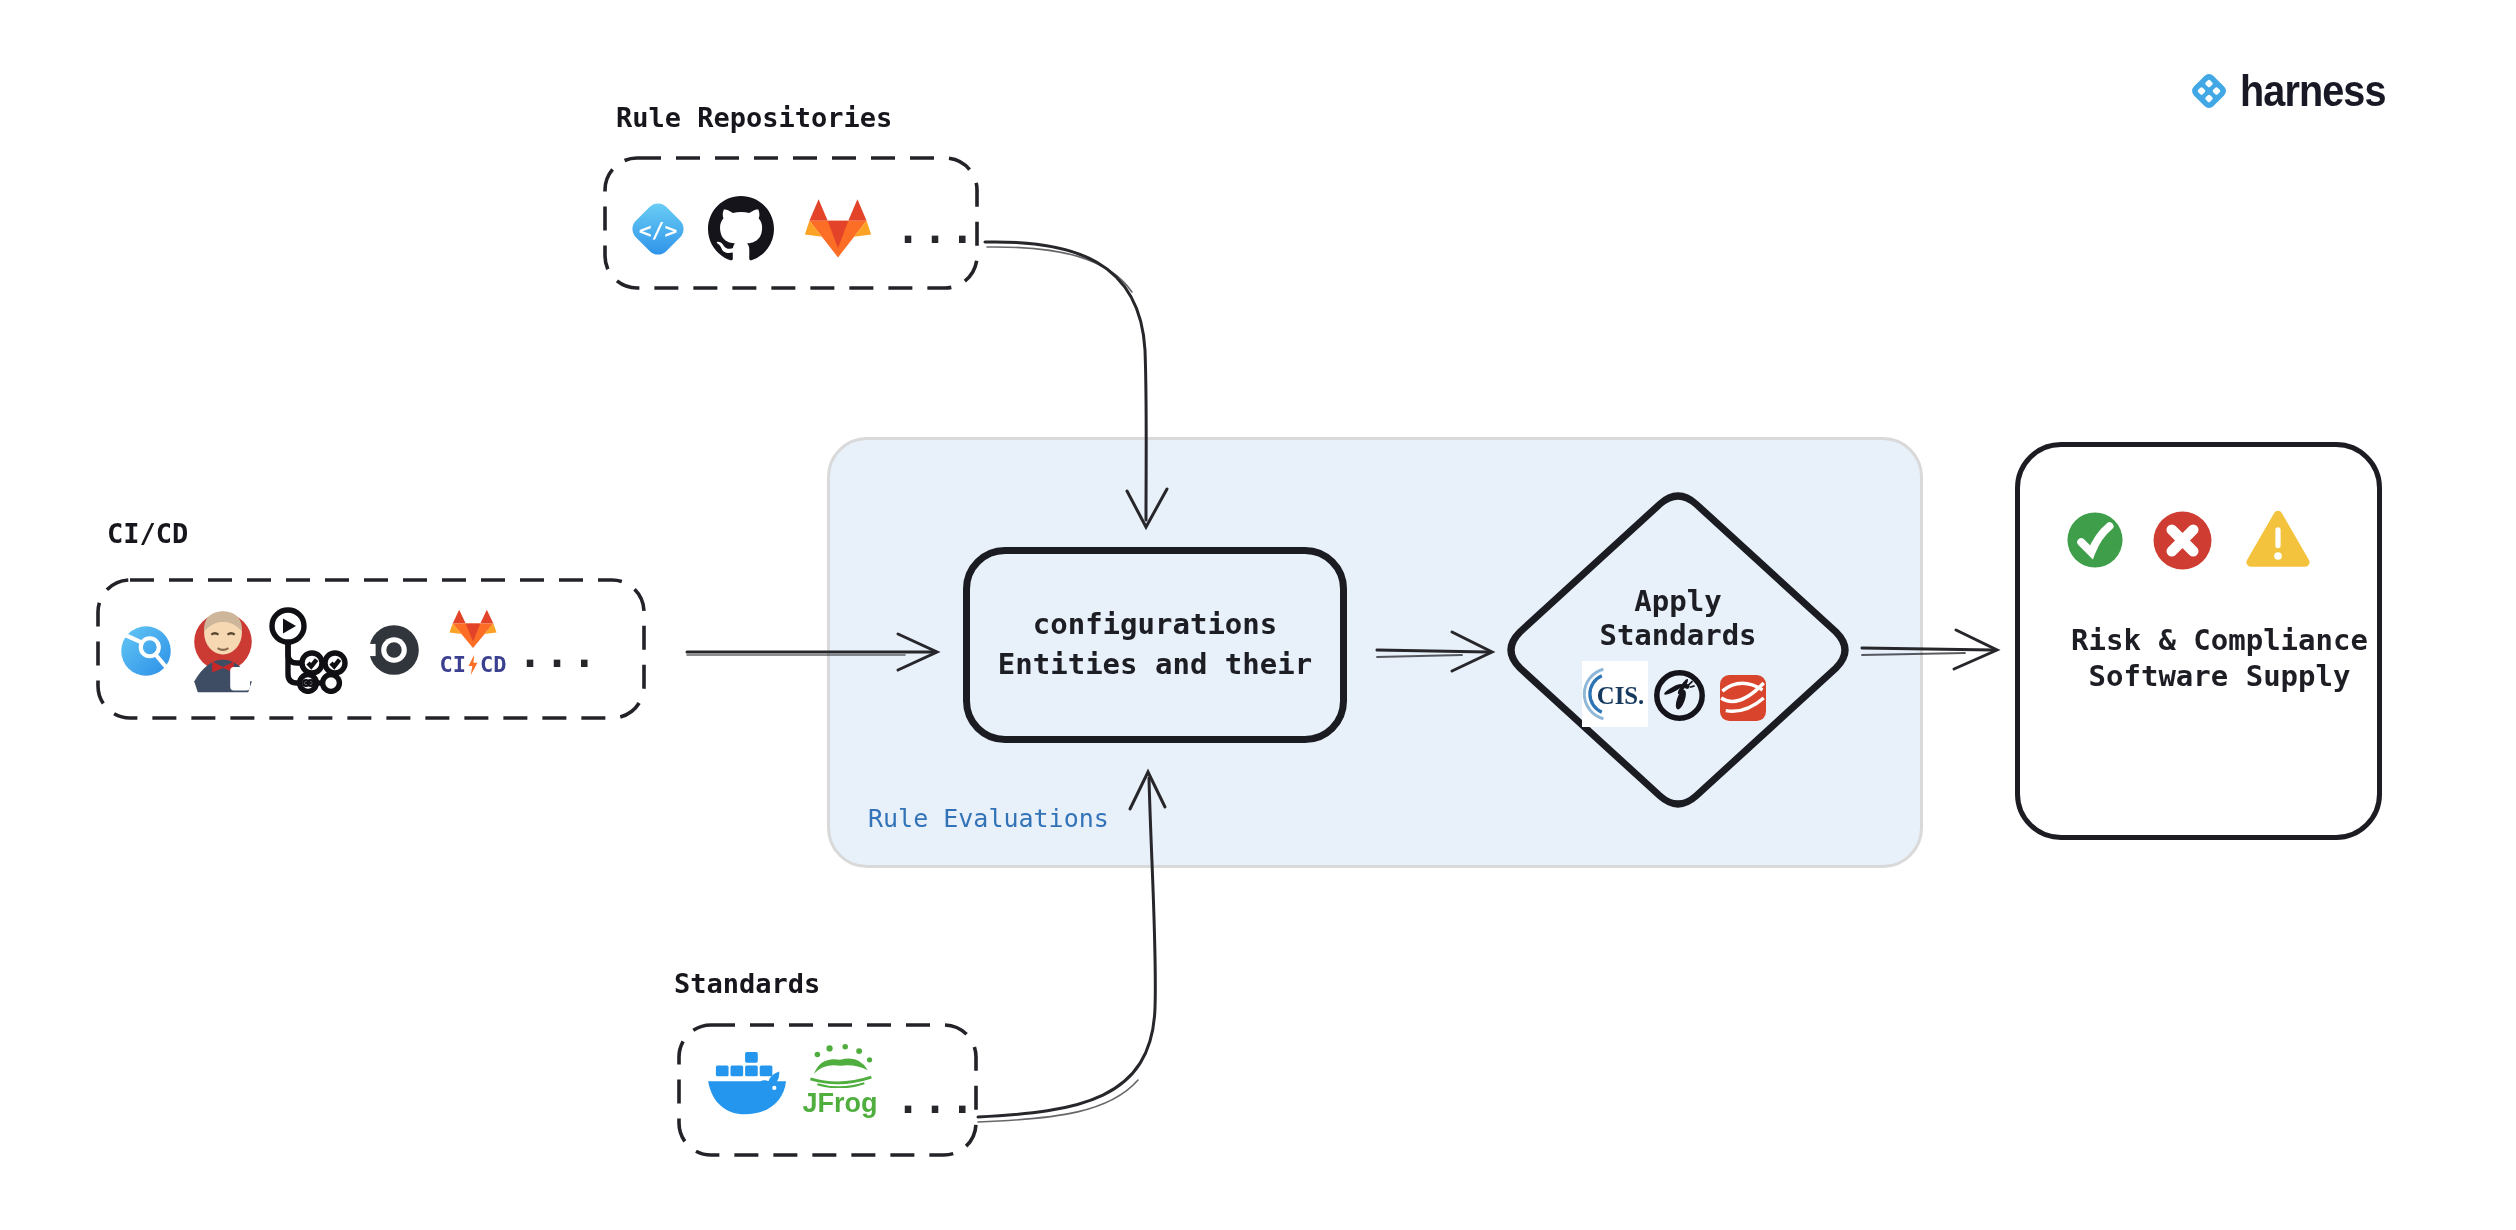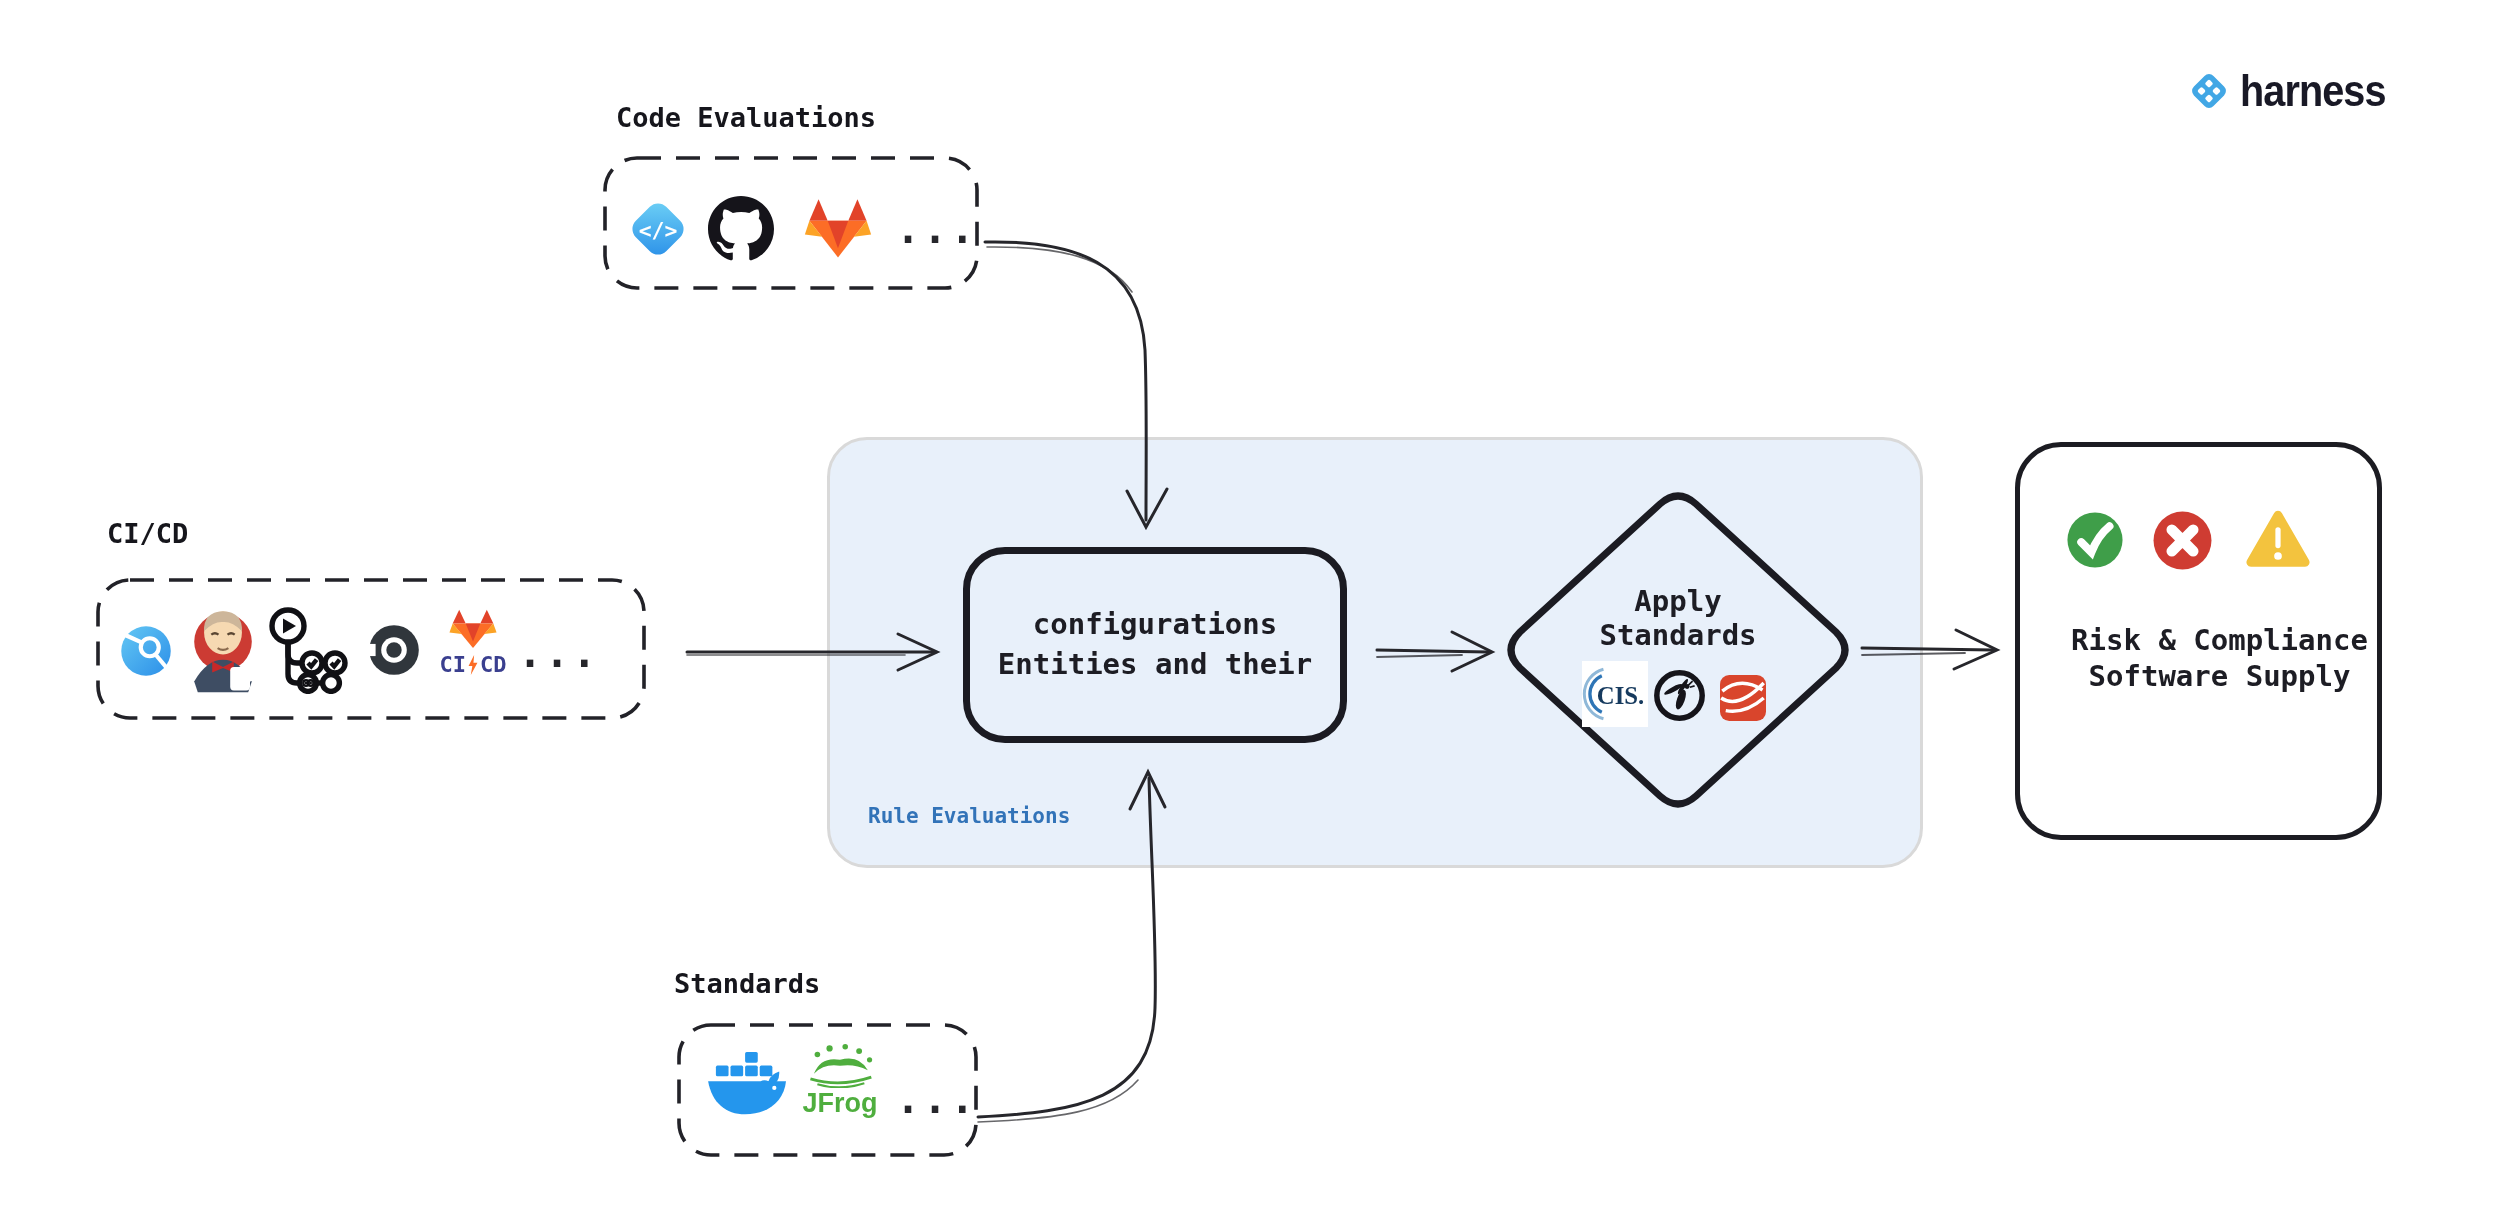--- a/index.html
+++ b/index.html
@@ -7,21 +7,21 @@
           font-family:"DejaVu Sans Mono","Liberation Mono",monospace;color:#1d1d24;}
   .abs{position:absolute;}
   .mono-label{font-weight:700;color:#16161c;white-space:nowrap;}
   .dots{font-weight:700;color:#26262b;letter-spacing:3px;white-space:nowrap;}
   #blue-panel{left:827px;top:437px;width:1096px;height:431px;background:#e8f0fa;
               border:3px solid #d9d9d9;border-radius:40px;box-sizing:border-box;}
   #entities-box{left:963px;top:547px;width:384px;height:196px;border:7px solid #1b1b22;
                 border-radius:42px;box-sizing:border-box;background:transparent;}
   #entities-text{left:963px;top:604px;width:384px;text-align:center;font-size:29px;
                  font-weight:700;line-height:40px;}
-  #rule-eval-label{left:868px;top:804px;font-size:21px;font-weight:700;color:#3273b8;white-space:nowrap;}
+  #rule-eval-label{left:868px;top:804px;font-size:25px;font-weight:400;color:#3273b8;white-space:nowrap;}
   #apply-line1{left:1578px;top:584px;width:200px;text-align:center;font-size:29px;font-weight:700;}
   #apply-line2{left:1578px;top:618px;width:200px;text-align:center;font-size:29px;font-weight:700;}
   #outcome-box{left:2015px;top:442px;width:367px;height:398px;border:5px solid #1c1c22;
                border-radius:46px;box-sizing:border-box;background:#ffffff;}
   #outcome-text{left:2020px;top:622px;width:357px;text-align:center;font-size:29px;
                 font-weight:700;line-height:36px;padding-left:21px;}
   .group-label{font-size:27px;}
   #brand{left:2186px;top:66px;display:flex;align-items:center;gap:8px;}
   #brand-text{font-family:"Liberation Sans",sans-serif;font-weight:700;font-size:44px;
               color:#191926;letter-spacing:-1px;transform:scaleX(.9);transform-origin:left center;}
@@ -76,21 +76,21 @@
         <rect x="8" y="8" width="24" height="24" rx="5.5" transform="rotate(45 20 20)" fill="#42a7e5"></rect>
         <rect x="17.3" y="10.8" width="5.4" height="5.4" rx="1.4" transform="rotate(45 20 13.5)" fill="#fff"></rect>
         <rect x="10.8" y="17.3" width="5.4" height="5.4" rx="1.4" transform="rotate(45 13.5 20)" fill="#fff"></rect>
         <rect x="23.8" y="17.3" width="5.4" height="5.4" rx="1.4" transform="rotate(45 26.5 20)" fill="#fff"></rect>
         <rect x="17.3" y="23.8" width="5.4" height="5.4" rx="1.4" transform="rotate(45 20 26.5)" fill="#fff"></rect>
       </svg>
     </span>
     <span id="brand-text">harness</span>
   </div>
 
-  <div class="abs mono-label group-label" style="left:616px;top:102px;">Code Evaluations</div>
+  <div class="abs mono-label group-label" style="left:616px;top:102px;">Rule Repositories</div>
 
   <div class="abs" style="left:625px;top:196px;">
     <svg width="66" height="66" viewBox="0 0 40 40">
       <defs>
           <linearGradient id="hcg" x1="0" y1="0" x2="1" y2="1">
         <stop offset="0" stop-color="#6fd2f6"></stop>
             <stop offset="1" stop-color="#2a8fe8"></stop>
           </linearGradient>
         </defs>
       <rect x="7" y="7" width="26" height="26" rx="7" transform="rotate(45 20 20)" fill="url(#hcg)"></rect>

